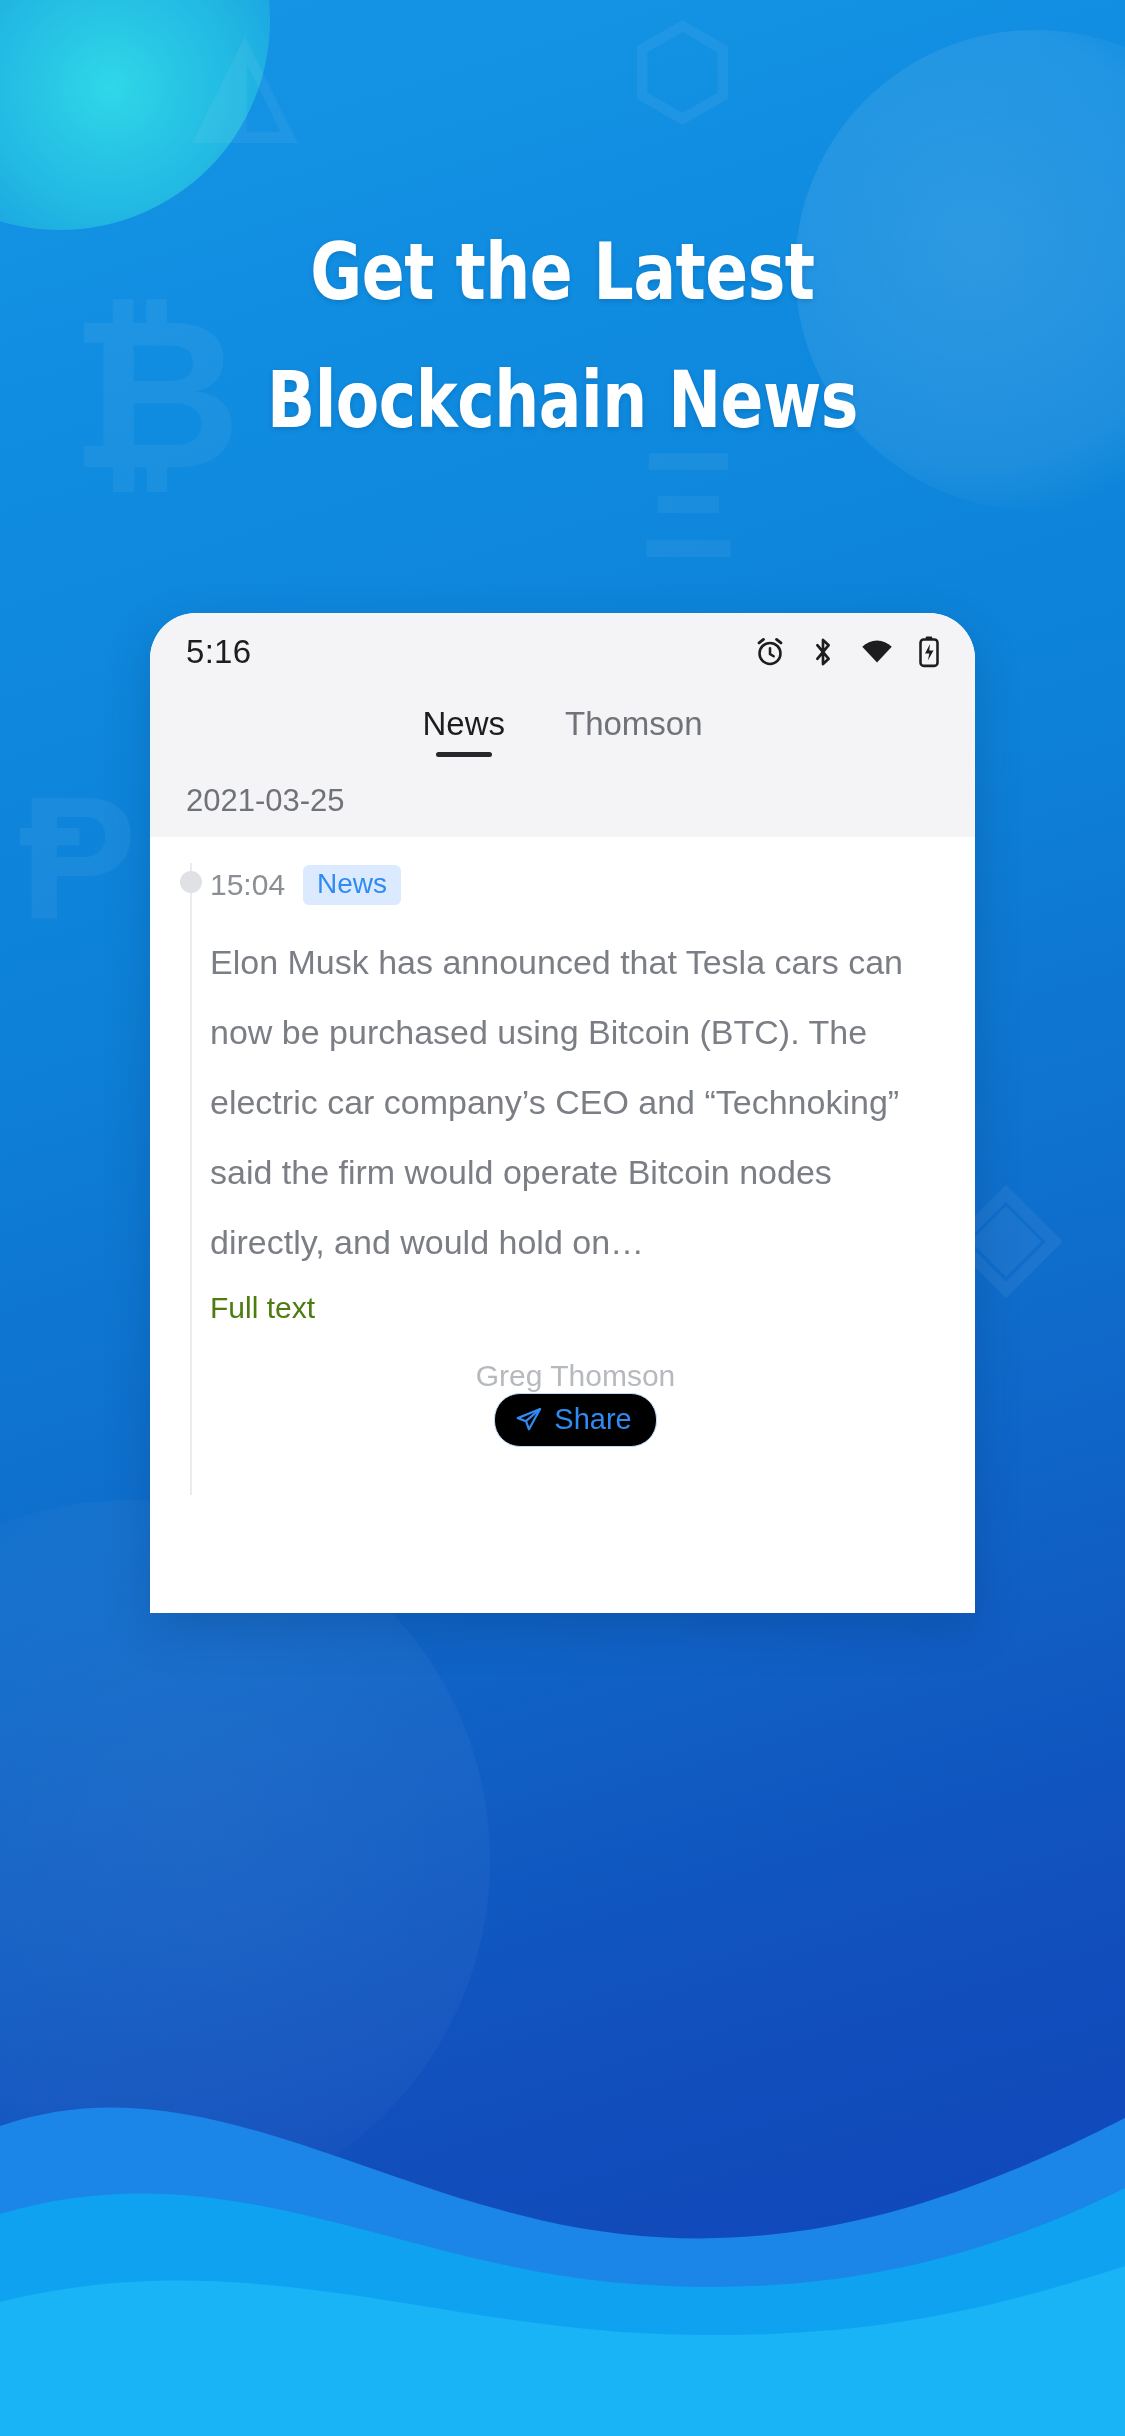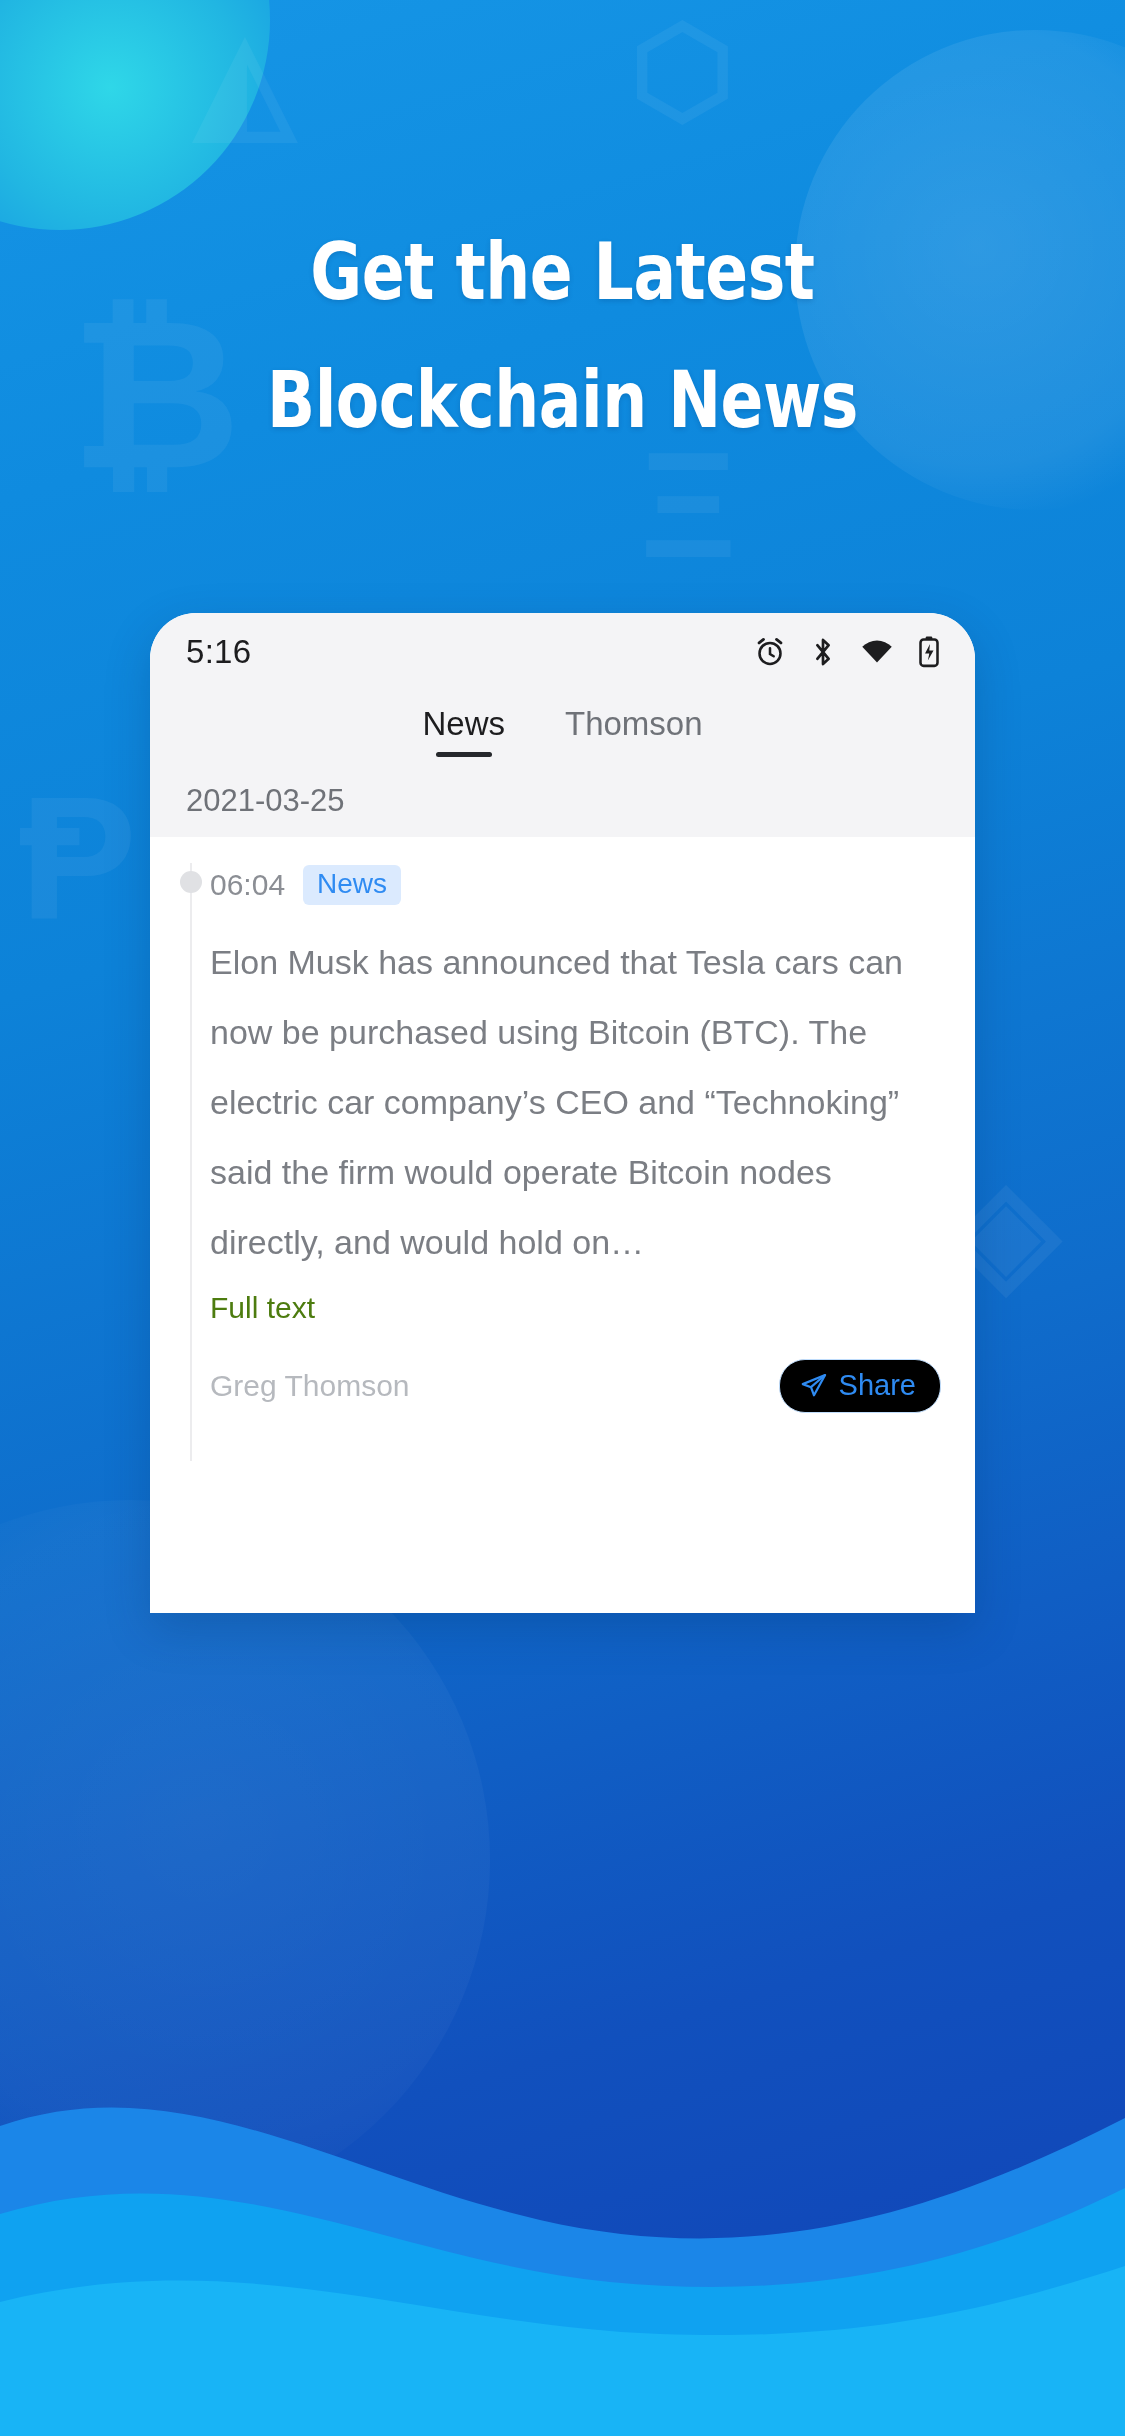--- a/index.html
+++ b/index.html
@@ -107,21 +107,21 @@
   .title {
     font-size:37px; line-height:52px; color:#26282c; font-weight:700;
     margin-bottom:20px; letter-spacing:-.2px;
   }
   .body {
     font-size:34px; line-height:70px; color:#7b7e84; margin-bottom:14px;
   }
   .fulltext { font-size:30px; color:#4d7c0f; cursor:pointer; display:inline-block; }
   .foot {
     display:flex; align-items:center; justify-content:space-between;
-    margin-top:34px; padding-bottom:12px;
+    margin-top:34px; padding-bottom:12px;flex-direction:column;
   }
   .author { font-size:30px; color:#b6b9be; }
   .share {
     display:inline-flex; align-items:center; gap:11px;
     border:1.5px solid #bfdcfb; color:#2f8bf2; background:#000000;
     border-radius:26px; padding:9px 24px 10px 20px; font-size:29px; cursor:pointer;
   }
   .share svg { display:block; }
 
   
@@ -186,21 +186,21 @@
 
     <div id="datebar">
       <span>2021-03-25</span>
     </div>
 
     <div id="feed">
 
       <div class="item">
         <div class="dot"></div>
         <div class="meta">
-          <span class="time">06:04</span>
+          <span class="time">15:04</span>
           <span class="badge">News</span>
         </div>
         <div class="body">Elon Musk has announced that Tesla cars can now be purchased using Bitcoin (BTC). The electric car company’s CEO and “Technoking” said the firm would operate Bitcoin nodes directly, and would hold on…</div>
         <div class="fulltext">Full text</div>
         <div class="foot">
           <span class="author">Greg Thomson</span>
           <span class="share">
             <svg width="28" height="28" viewBox="0 0 24 24">
               <path d="M21.5 2.6 2.4 10.4l7 2.6 2.6 7z" fill="none" stroke="#2f8bf2" stroke-width="1.9" stroke-linejoin="round"></path>
               <path d="M21.5 2.6 9.4 13" fill="none" stroke="#2f8bf2" stroke-width="1.9"></path>

